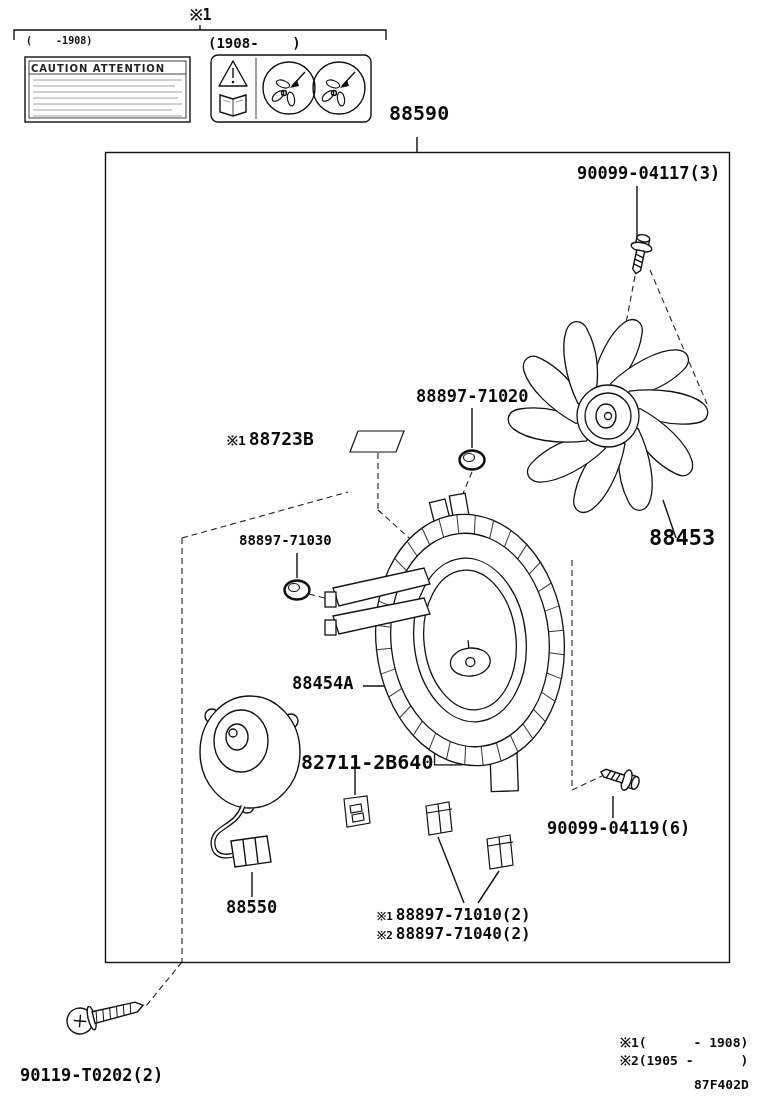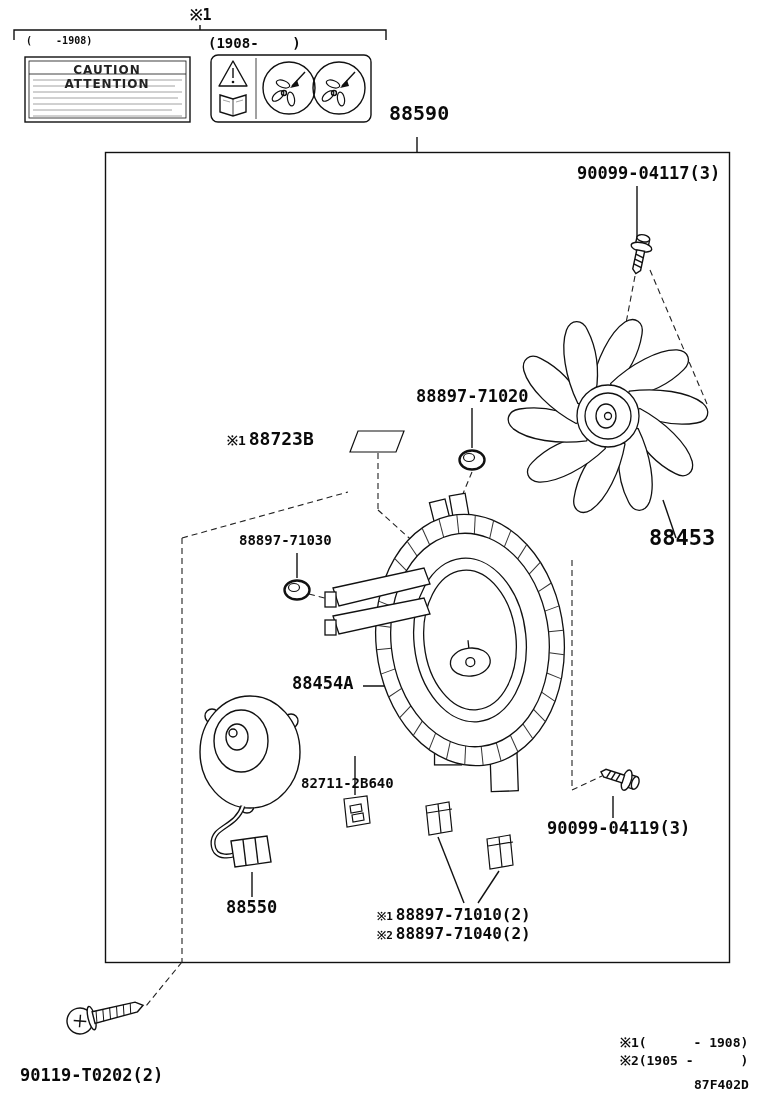--- a/index.html
+++ b/index.html
@@ -4,21 +4,21 @@
 <style>
   html,body{margin:0;padding:0;background:#fff;}
   .page{position:relative;width:760px;height:1112px;background:#fff;overflow:hidden;
         font-family:"DejaVu Sans Mono",monospace;}
   svg.art{position:absolute;left:0;top:0;}
   .lbl{position:absolute;font-family:"DejaVu Sans Mono",monospace;font-weight:700;
        color:#0a0a0a;white-space:pre;line-height:1;}
   .pre{font-size:13px;margin-right:3px;}
   .pre2{font-size:11px;margin-right:3px;}
   .tinyhdr{position:absolute;font-family:"DejaVu Sans",sans-serif;font-weight:700;
-           font-size:12px;color:#222;text-align:center;letter-spacing:1px;}
+           font-size:10px;color:#222;letter-spacing:1px;}
   
   .ln{fill:none;stroke:#111;stroke-width:1.4;}
   .ln-thin{fill:none;stroke:#111;stroke-width:0.8;}
   .grey{fill:none;stroke:#8a8a8a;stroke-width:0.8;}
   .dash{fill:none;stroke:#222;stroke-width:1.1;stroke-dasharray:6 4;}
   .part{fill:#fff;stroke:#111;stroke-width:1.2;}
   .part14{fill:#fff;stroke:#111;stroke-width:1.4;}
   #shroud-hatch line{stroke:#333;stroke-width:1;}
 </style>
 </head>
@@ -254,23 +254,23 @@
 <div class="lbl" style="left:208px;top:36px;font-size:14px">(1908-    )</div>
 <div class="tinyhdr" style="left:31px;top:63px;width:152px">CAUTION ATTENTION</div>
 
 <div class="lbl" style="left:389px;top:103px;font-size:20px">88590</div>
 <div class="lbl" style="left:577px;top:165px;font-size:17px">90099-04117(3)</div>
 <div class="lbl" style="left:416px;top:388px;font-size:17px">88897-71020</div>
 <div class="lbl" style="left:227px;top:430px;font-size:18px"><span class="pre">※1</span><span>88723B</span></div>
 <div class="lbl" style="left:239px;top:533px;font-size:14px">88897-71030</div>
 <div class="lbl" style="left:649px;top:527px;font-size:22px">88453</div>
 <div class="lbl" style="left:292px;top:675px;font-size:17px">88454A</div>
-<div class="lbl" style="left:301px;top:776px;font-size:14px">82711-2B640</div>
+<div class="lbl" style="left:301px;top:752px;font-size:20px">82711-2B640</div>
 <div class="lbl" style="left:226px;top:899px;font-size:17px">88550</div>
-<div class="lbl" style="left:547px;top:820px;font-size:17px">90099-04119(3)</div>
+<div class="lbl" style="left:547px;top:820px;font-size:17px">90099-04119(6)</div>
 <div class="lbl" style="left:377px;top:907px;font-size:16px"><span class="pre2">※1</span><span>88897-71010(2)</span></div>
 <div class="lbl" style="left:377px;top:926px;font-size:16px"><span class="pre2">※2</span><span>88897-71040(2)</span></div>
 <div class="lbl" style="left:20px;top:1067px;font-size:17px">90119-T0202(2)</div>
 
 <div class="lbl" style="left:620px;top:1036px;font-size:13px">※1(      - 1908)</div>
 <div class="lbl" style="left:620px;top:1054px;font-size:13px">※2(1905 -      )</div>
 <div class="lbl" style="left:694px;top:1078px;font-size:13px">87F402D</div>
 
 </div>
 

